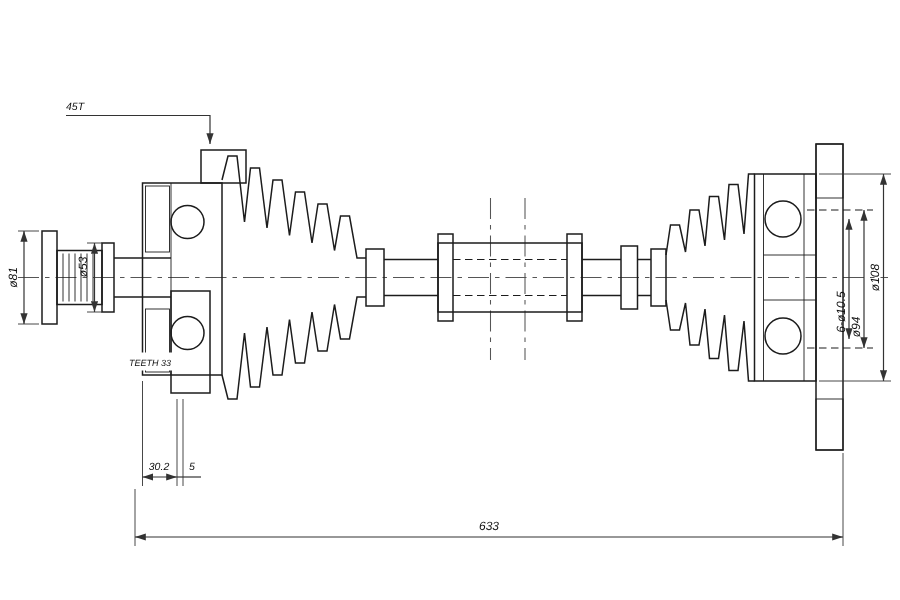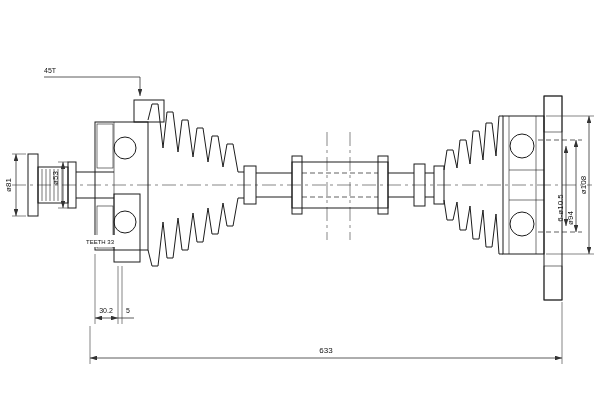--- a/index.html
+++ b/index.html
@@ -1,16 +1,16 @@
 <!DOCTYPE html>
 <html><head>
 <meta charset="utf-8">
 <style>
   html,body{margin:0;padding:0;background:#ffffff;}
-  .stage{position:relative;width:600px;height:400px;background:#ffffff;overflow:hidden;}
+  .stage{position:relative;width:600px;height:400px;background:#ffffff;overflow:hidden;font-style:italic;}
   svg{display:block;}
   .s{stroke:#1c1c1c;stroke-width:1;fill:none;}
   .thin{stroke:#1c1c1c;stroke-width:0.6;fill:none;}
   .cl{stroke:#555;stroke-width:0.7;fill:none;stroke-dasharray:14 4 3 4;}
   .hid{stroke:#1c1c1c;stroke-width:0.7;fill:none;stroke-dasharray:5 3;}
   .dim{stroke:#333;stroke-width:0.8;fill:none;}
   .ext{stroke:#333;stroke-width:0.6;fill:none;}
   text{font-family:"Liberation Sans",sans-serif;font-size:8px;fill:#111;}
   text.sm{font-size:6px;}
   text.md{font-size:7px;}

